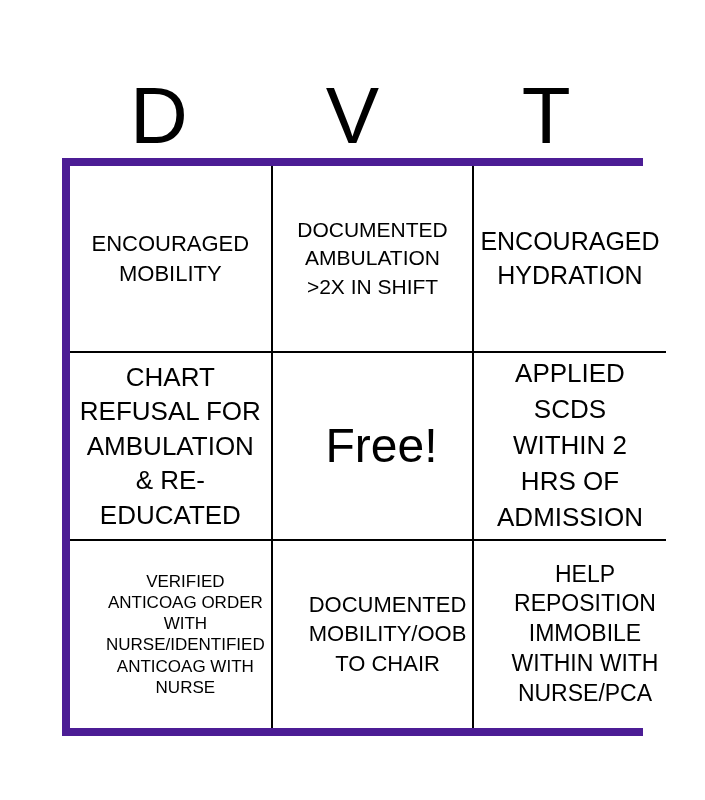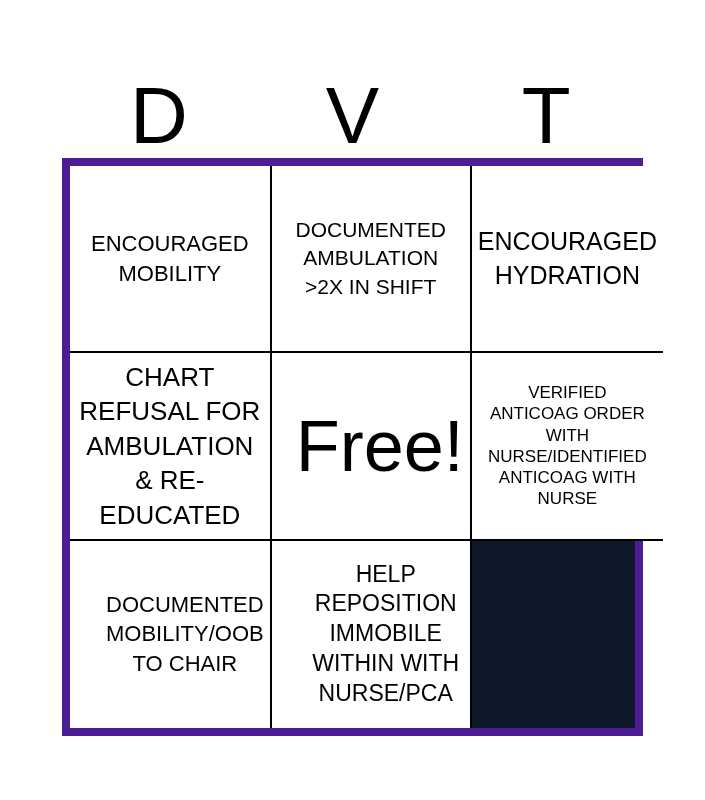--- a/index.html
+++ b/index.html
@@ -59,21 +59,21 @@
     background: #ffffff;
   }
   .cell:nth-child(3n) { border-right: none; }
   .cell:nth-child(n+7) { border-bottom: none; padding-left: 36px; }
 
   
   .fs-r1c1 { font-size: 22px; }
   .fs-r1c2 { font-size: 21px; }
   .fs-r1c3 { font-size: 25px; }
   .fs-r2c1 { font-size: 26px; line-height: 1.33; }
-  .fs-free { font-size: 72px; line-height: 1; padding-left: 24px; }
+  .fs-free { font-size: 48px; line-height: 1; padding-left: 24px; }
   .fs-r2c3 { font-size: 26px; line-height: 1.38; }
   .fs-r3c1 { font-size: 17px; line-height: 1.25; }
   .fs-r3c2 { font-size: 22px; }
   .fs-r3c3 { font-size: 23px; line-height: 1.3; }
 </style>
 </head>
 <body>
 
 <div class="card">
 
@@ -91,20 +91,25 @@
 &gt;2X IN SHIFT</div>
     <div class="cell fs-r1c3">ENCOURAGED
 HYDRATION</div>
 
     <div class="cell fs-r2c1">CHART
 REFUSAL FOR
 AMBULATION
 &amp; RE-
 EDUCATED</div>
     <div class="cell fs-free">Free!</div>
+    <div class="cell fs-r2c3">APPLIED
+SCDS
+WITHIN 2
+HRS OF
+ADMISSION</div>
 
     <div class="cell fs-r3c1">VERIFIED
 ANTICOAG ORDER
 WITH
 NURSE/IDENTIFIED
 ANTICOAG WITH
 NURSE</div>
     <div class="cell fs-r3c2">DOCUMENTED
 MOBILITY/OOB
 TO CHAIR</div>

